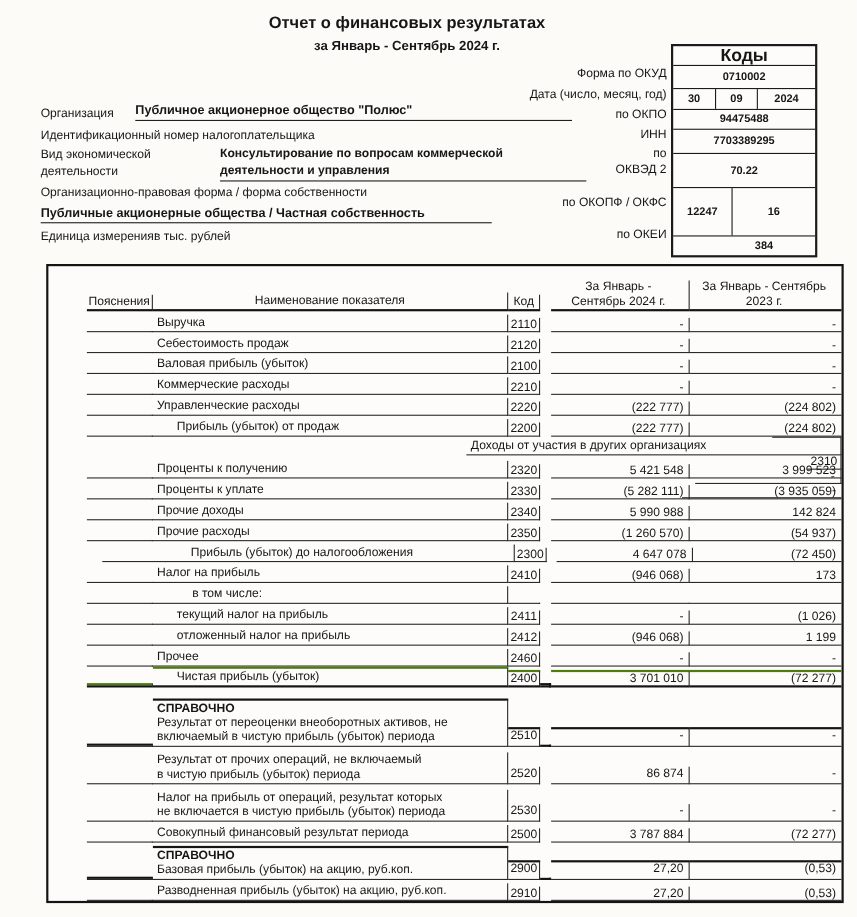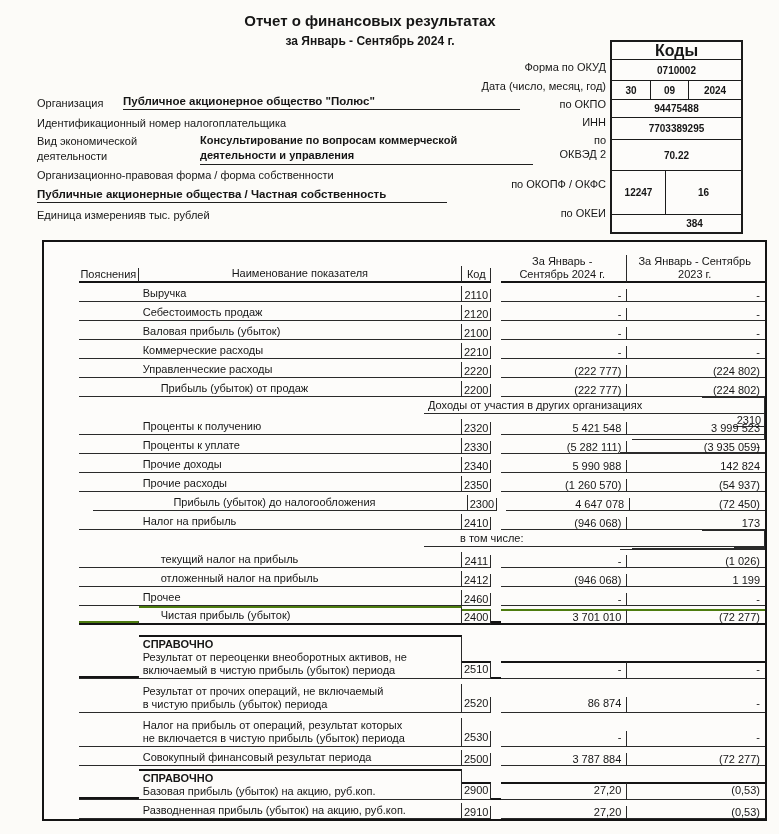--- a/index.html
+++ b/index.html
@@ -235,21 +235,21 @@
         <div class="trow" style="height: 19px;">
           <div class="cell c1"></div>
           <div class="cell c2">
             <div>Налог на прибыль</div>
           </div>
           <div class="cell c3">2410</div>
           <div class="cgap"></div>
           <div class="cell c4">(946 068)</div>
           <div class="cell c5">173</div>
         </div>
-        <div class="trow" style="height: 19px; flex-direction: column;">
+        <div class="trow" style="height: 19px;">
           <div class="cell c1"></div>
           <div class="cell c2">
             <div class="ind2">в том числе:</div>
           </div>
           <div class="cell c3"></div>
           <div class="cgap"></div>
           <div class="cell c4"></div>
           <div class="cell c5"></div>
         </div>
         <div class="trow" style="height: 19px;">

